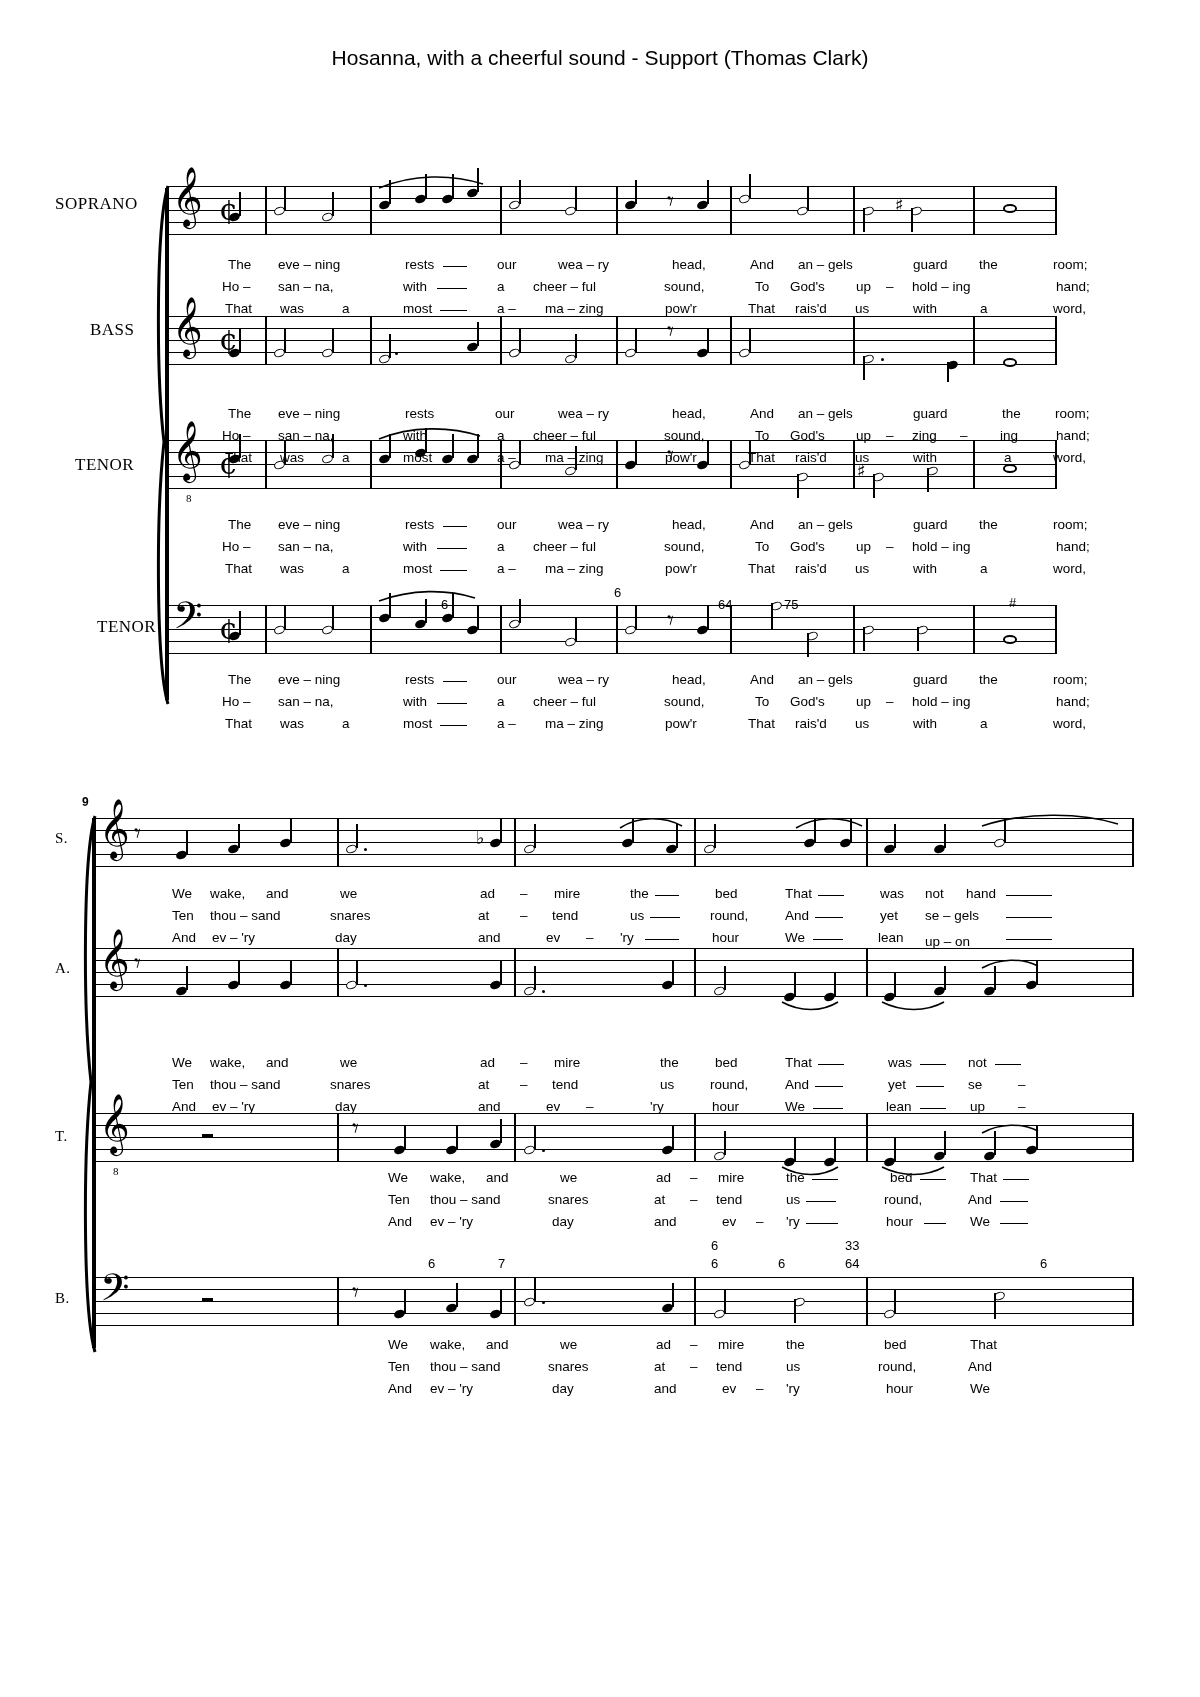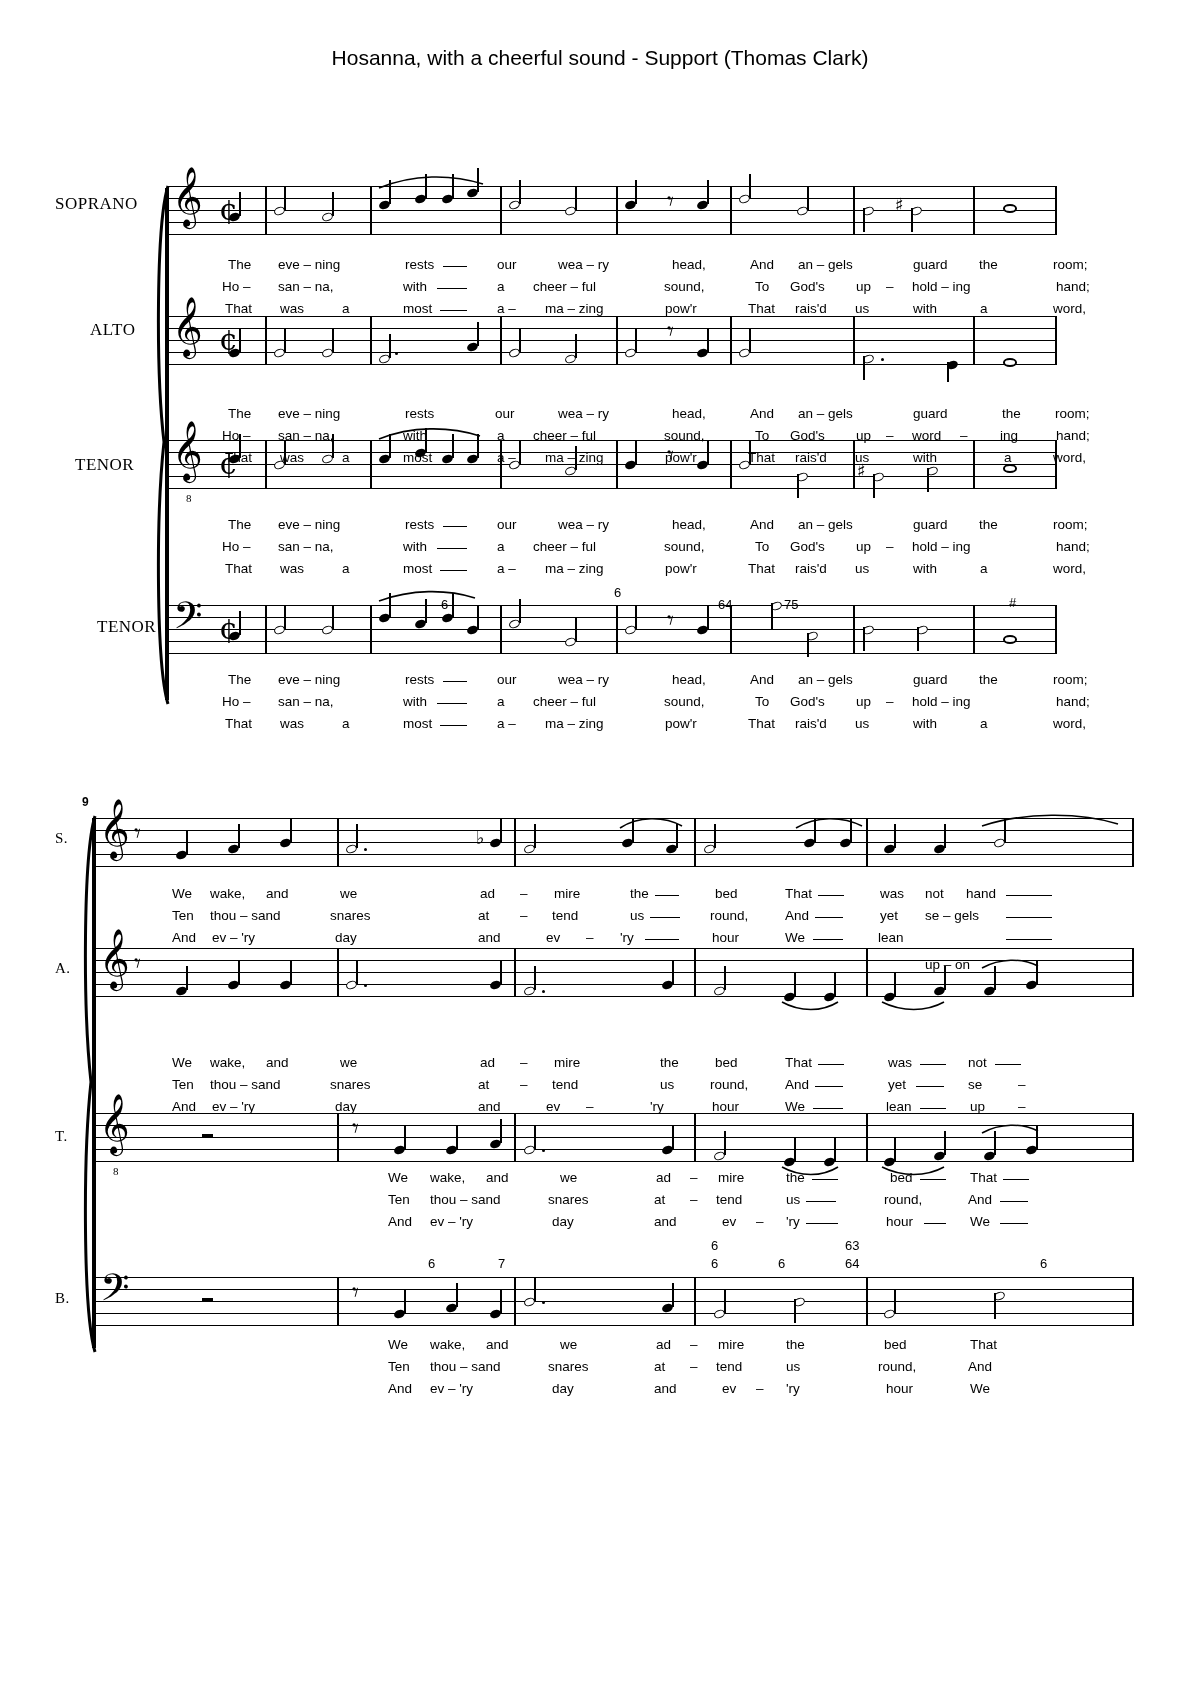--- a/index.html
+++ b/index.html
@@ -146,21 +146,21 @@
       <div class="lyric" style="left:545px;top:301px;">ma – zing</div>
       <div class="lyric" style="left:665px;top:301px;">pow'r</div>
       <div class="lyric" style="left:748px;top:301px;">That</div>
       <div class="lyric" style="left:795px;top:301px;">rais'd</div>
       <div class="lyric" style="left:855px;top:301px;">us</div>
       <div class="lyric" style="left:913px;top:301px;">with</div>
       <div class="lyric" style="left:980px;top:301px;">a</div>
       <div class="lyric" style="left:1053px;top:301px;">word,</div>
     </div>
 
-    <div class="vlabel" style="left:90px;top:320px;">ALTO</div>
+    <div class="vlabel" style="left:90px;top:320px;">BASS</div>
     <div class="staff" style="left:167px;top:316px;width:890px;height:48px;">
       <div class="line" style="top:0px;width:890px;"></div>
       <div class="line" style="top:12px;width:890px;"></div>
       <div class="line" style="top:24px;width:890px;"></div>
       <div class="line" style="top:36px;width:890px;"></div>
       <div class="line" style="top:48px;width:890px;"></div>
       <div class="clef treble" style="left:5px;top:-16px;">𝄞</div>
       <div class="meter" style="left:52px;top:9px;">¢</div>
       <div class="barline" style="left:0px;top:0;height:49px;"></div>
       <div class="barline" style="left:98px;top:0;height:49px;"></div>
@@ -216,21 +216,21 @@
       <div class="lyric" style="left:222px;top:428px;">Ho –</div>
       <div class="lyric" style="left:278px;top:428px;">san – na,</div>
       <div class="lyric" style="left:403px;top:428px;">with</div>
       <div class="lyric" style="left:497px;top:428px;">a</div>
       <div class="lyric" style="left:533px;top:428px;">cheer – ful</div>
       <div class="lyric" style="left:664px;top:428px;">sound,</div>
       <div class="lyric" style="left:755px;top:428px;">To</div>
       <div class="lyric" style="left:790px;top:428px;">God's</div>
       <div class="lyric" style="left:856px;top:428px;">up</div>
       <div class="lyric" style="left:886px;top:428px;">–</div>
-      <div class="lyric" style="left:912px;top:428px;">word</div>
+      <div class="lyric" style="left:912px;top:428px;">zing</div>
       <div class="lyric" style="left:960px;top:428px;">–</div>
       <div class="lyric" style="left:1000px;top:428px;">ing</div>
       <div class="lyric" style="left:1056px;top:428px;">hand;</div>
 
       <div class="lyric" style="left:225px;top:450px;">That</div>
       <div class="lyric" style="left:280px;top:450px;">was</div>
       <div class="lyric" style="left:342px;top:450px;">a</div>
       <div class="lyric" style="left:403px;top:450px;">most</div>
       <div class="lyric" style="left:497px;top:450px;">a –</div>
       <div class="lyric" style="left:545px;top:450px;">ma – zing</div>
@@ -552,21 +552,21 @@
       <div class="lyric" style="left:335px;top:930px;">day</div>
       <div class="lyric" style="left:478px;top:930px;">and</div>
       <div class="lyric" style="left:546px;top:930px;">ev</div>
       <div class="lyric" style="left:586px;top:930px;">–</div>
       <div class="lyric" style="left:620px;top:930px;">'ry</div>
       <div class="ext" style="left:645px;top:939px;width:34px;"></div>
       <div class="lyric" style="left:712px;top:930px;">hour</div>
       <div class="lyric" style="left:785px;top:930px;">We</div>
       <div class="ext" style="left:813px;top:939px;width:30px;"></div>
       <div class="lyric" style="left:878px;top:930px;">lean</div>
-      <div class="lyric" style="left:925px;top:957px;">up – on</div>
+      <div class="lyric" style="left:925px;top:934px;">up – on</div>
       <div class="ext" style="left:1006px;top:939px;width:46px;"></div>
     </div>
 
     <div class="vlabel small" style="left:55px;top:960px;">A.</div>
     <div class="staff" style="left:94px;top:948px;width:1040px;height:48px;">
       <div class="line" style="top:0px;width:1040px;"></div>
       <div class="line" style="top:12px;width:1040px;"></div>
       <div class="line" style="top:24px;width:1040px;"></div>
       <div class="line" style="top:36px;width:1040px;"></div>
       <div class="line" style="top:48px;width:1040px;"></div>
@@ -759,21 +759,21 @@
       <div class="ext" style="left:1000px;top:1223px;width:28px;"></div>
     </div>
 
     <div class="vlabel small" style="left:55px;top:1290px;">B.</div>
     <div>
       <div class="fig" style="left:428px;top:1256px;">6</div>
       <div class="fig" style="left:498px;top:1256px;">7</div>
       <div class="fig" style="left:711px;top:1238px;">6</div>
       <div class="fig" style="left:711px;top:1256px;">6</div>
       <div class="fig" style="left:778px;top:1256px;">6</div>
-      <div class="fig" style="left:845px;top:1238px;">63</div>
+      <div class="fig" style="left:845px;top:1238px;">33</div>
       <div class="fig" style="left:845px;top:1256px;">64</div>
       <div class="fig" style="left:1040px;top:1256px;">6</div>
     </div>
     <div class="staff" style="left:94px;top:1277px;width:1040px;height:48px;">
       <div class="line" style="top:0px;width:1040px;"></div>
       <div class="line" style="top:12px;width:1040px;"></div>
       <div class="line" style="top:24px;width:1040px;"></div>
       <div class="line" style="top:36px;width:1040px;"></div>
       <div class="line" style="top:48px;width:1040px;"></div>
       <div class="clef bassclef" style="left:6px;top:-8px;">𝄢</div>

